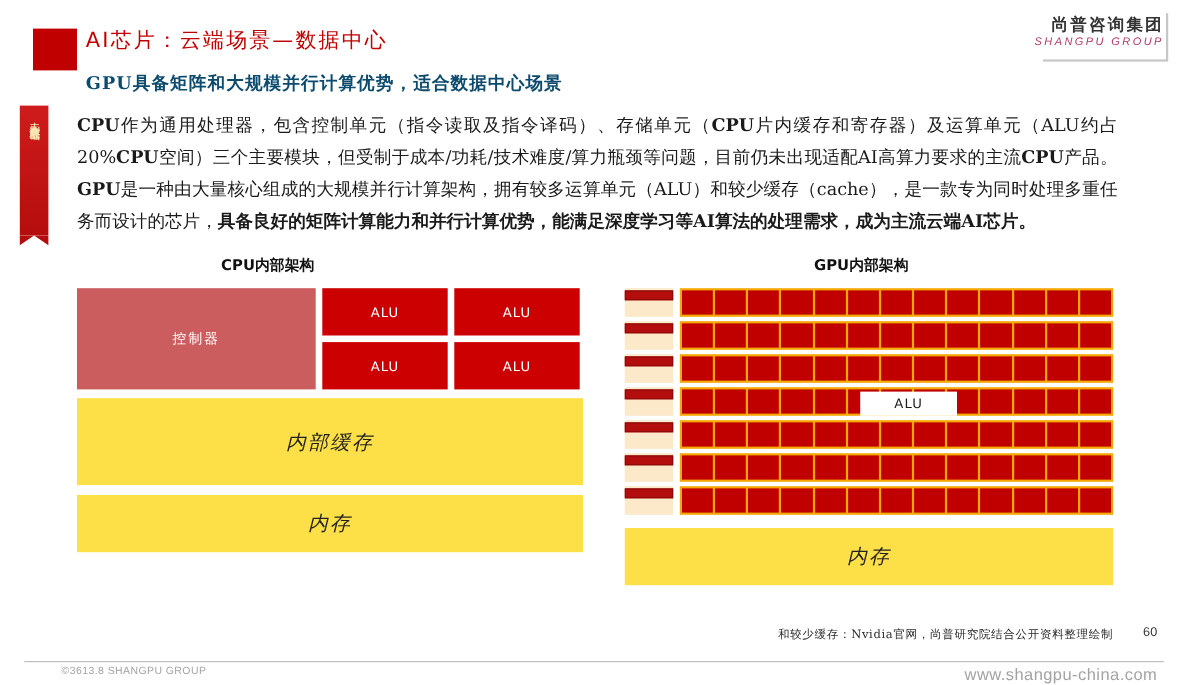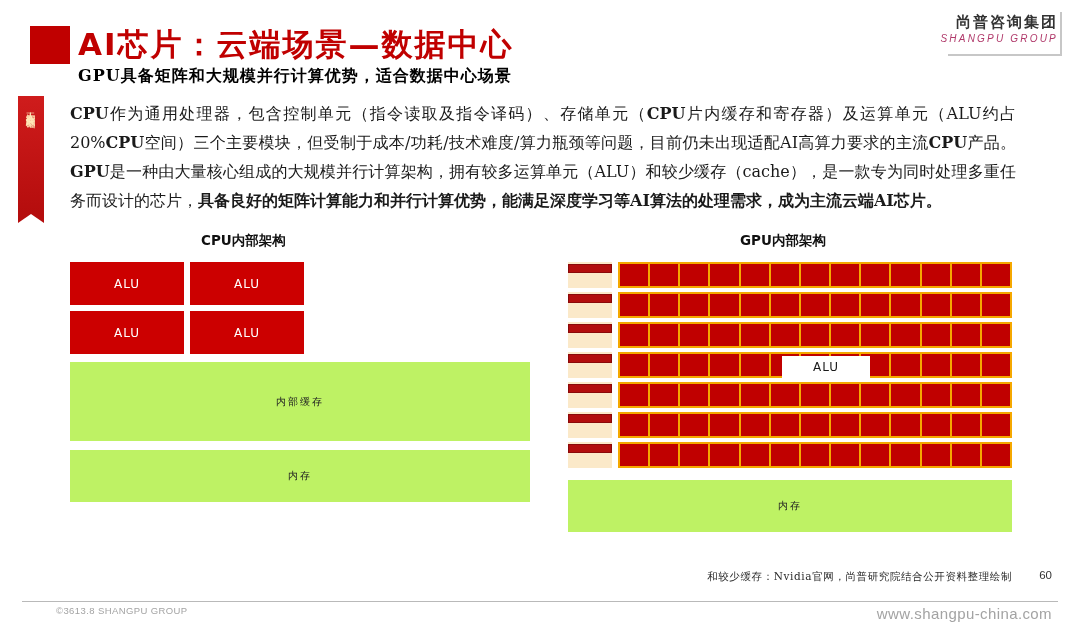--- a/index.html
+++ b/index.html
@@ -31,34 +31,34 @@
     left: 0px;
     top: 0px;
     width: 40px;
     height: 38px;
     background: #c00000;
   }
   .title-main {
     position: absolute;
     left: 48px;
     top: -2px;
-    font-size: 31px;
-    font-weight: bold;
+    font-size: 19px;
+    font-weight: normal;
     color: #c00000;
     letter-spacing: 2px;
     white-space: nowrap;
     font-family: "DejaVu Sans", "Liberation Sans", sans-serif;
   }
   .title-sub {
     position: absolute;
     left: 48px;
     top: 40px;
     font-size: 16px;
     font-weight: bold;
-    color: #000000;
+    color: #0c4a6e;
     letter-spacing: 1px;
     white-space: nowrap;
     font-family: "DejaVu Serif", "Liberation Serif", serif;
   }
 
   
   .logo-box {
     position: absolute;
     right: 22px;
     top: 14px;
@@ -183,28 +183,29 @@
     background: #cc0000;
     display: flex;
     align-items: center;
     justify-content: center;
     color: #ffffff;
     font-size: 12px;
     letter-spacing: 1px;
     font-family: "DejaVu Sans", "Liberation Sans", sans-serif;
   }
   .mem-bar {
-    background: #bef264;
+    background: #fde047;
     display: flex;
     align-items: center;
     justify-content: center;
     color: #222222;
-    font-size: 10px;
+    font-size: 18px;
     letter-spacing: 2px;
     font-family: "DejaVu Serif", "Liberation Serif", serif;
+    font-style: italic;
   }
   #cpu-cache { margin-top: 8px; height: 79px; }
   #cpu-mem { margin-top: 9px; height: 52px; }
 
   
   .gpu-panel { position: absolute; left: 568px; top: 262px; width: 444px; }
   .gpu-grid-wrap { position: relative; }
   .gpu-row {
     display: flex;
     align-items: stretch;
@@ -316,20 +317,21 @@
     <span class="ribbon-text">人工智能底层基础</span>
   </div>
 
   <div class="body-text">
     <span><b>CPU</b>作为通用处理器，包含控制单元（指令读取及指令译码）、存储单元（<b>CPU</b>片内缓存和寄存器）及运算单元（ALU约占20%<b>CPU</b>空间）三个主要模块，但受制于成本/功耗/技术难度/算力瓶颈等问题，目前仍未出现适配AI高算力要求的主流<b>CPU</b>产品。<b>GPU</b>是一种由大量核心组成的大规模并行计算架构，拥有较多运算单元（ALU）和较少缓存（cache），是一款专为同时处理多重任务而设计的芯片，<b>具备良好的矩阵计算能力和并行计算优势，能满足深度学习等AI算法的处理需求，成为主流云端AI芯片。</b></span>
   </div>
 
   <div class="diagram-title" id="cpu-title">CPU内部架构</div>
   <div class="cpu-panel">
     <div class="cpu-top-row">
+      <div class="cpu-control">控制器</div>
       <div class="cpu-alu-grid">
         <div class="cpu-alu">ALU</div>
         <div class="cpu-alu">ALU</div>
         <div class="cpu-alu">ALU</div>
         <div class="cpu-alu">ALU</div>
       </div>
     </div>
     <div class="mem-bar" id="cpu-cache">内部缓存</div>
     <div class="mem-bar" id="cpu-mem">内存</div>
   </div>

